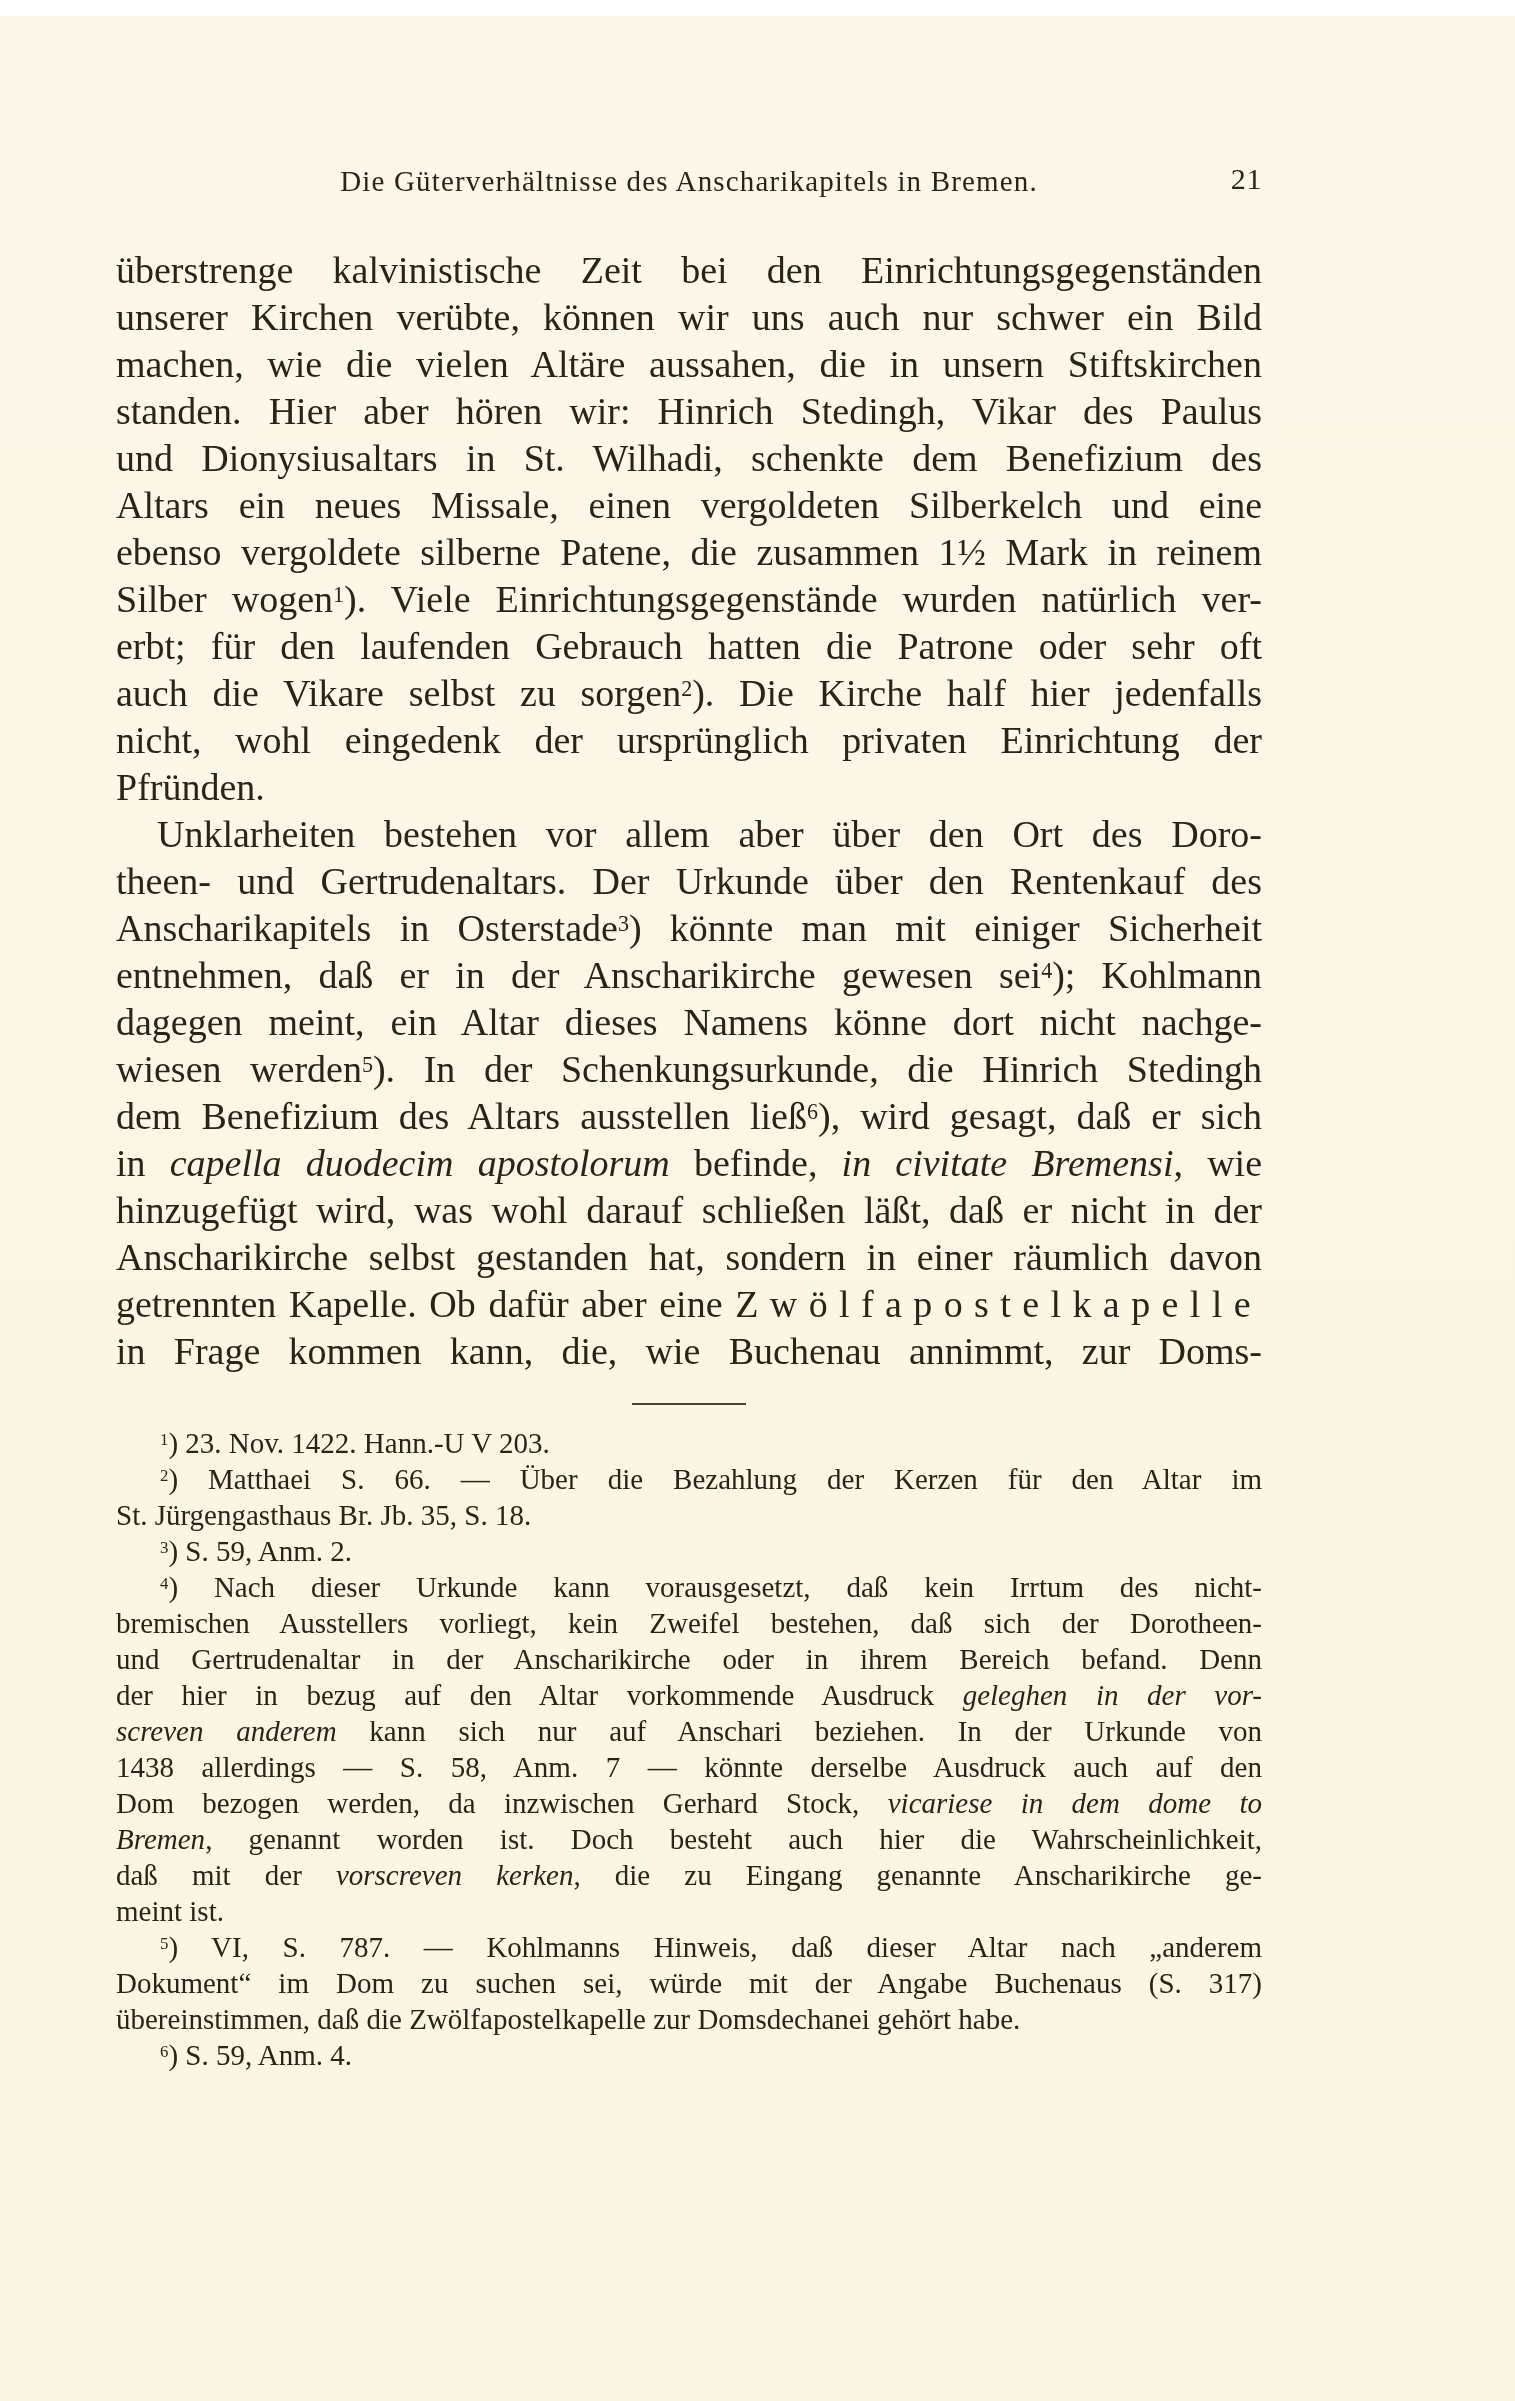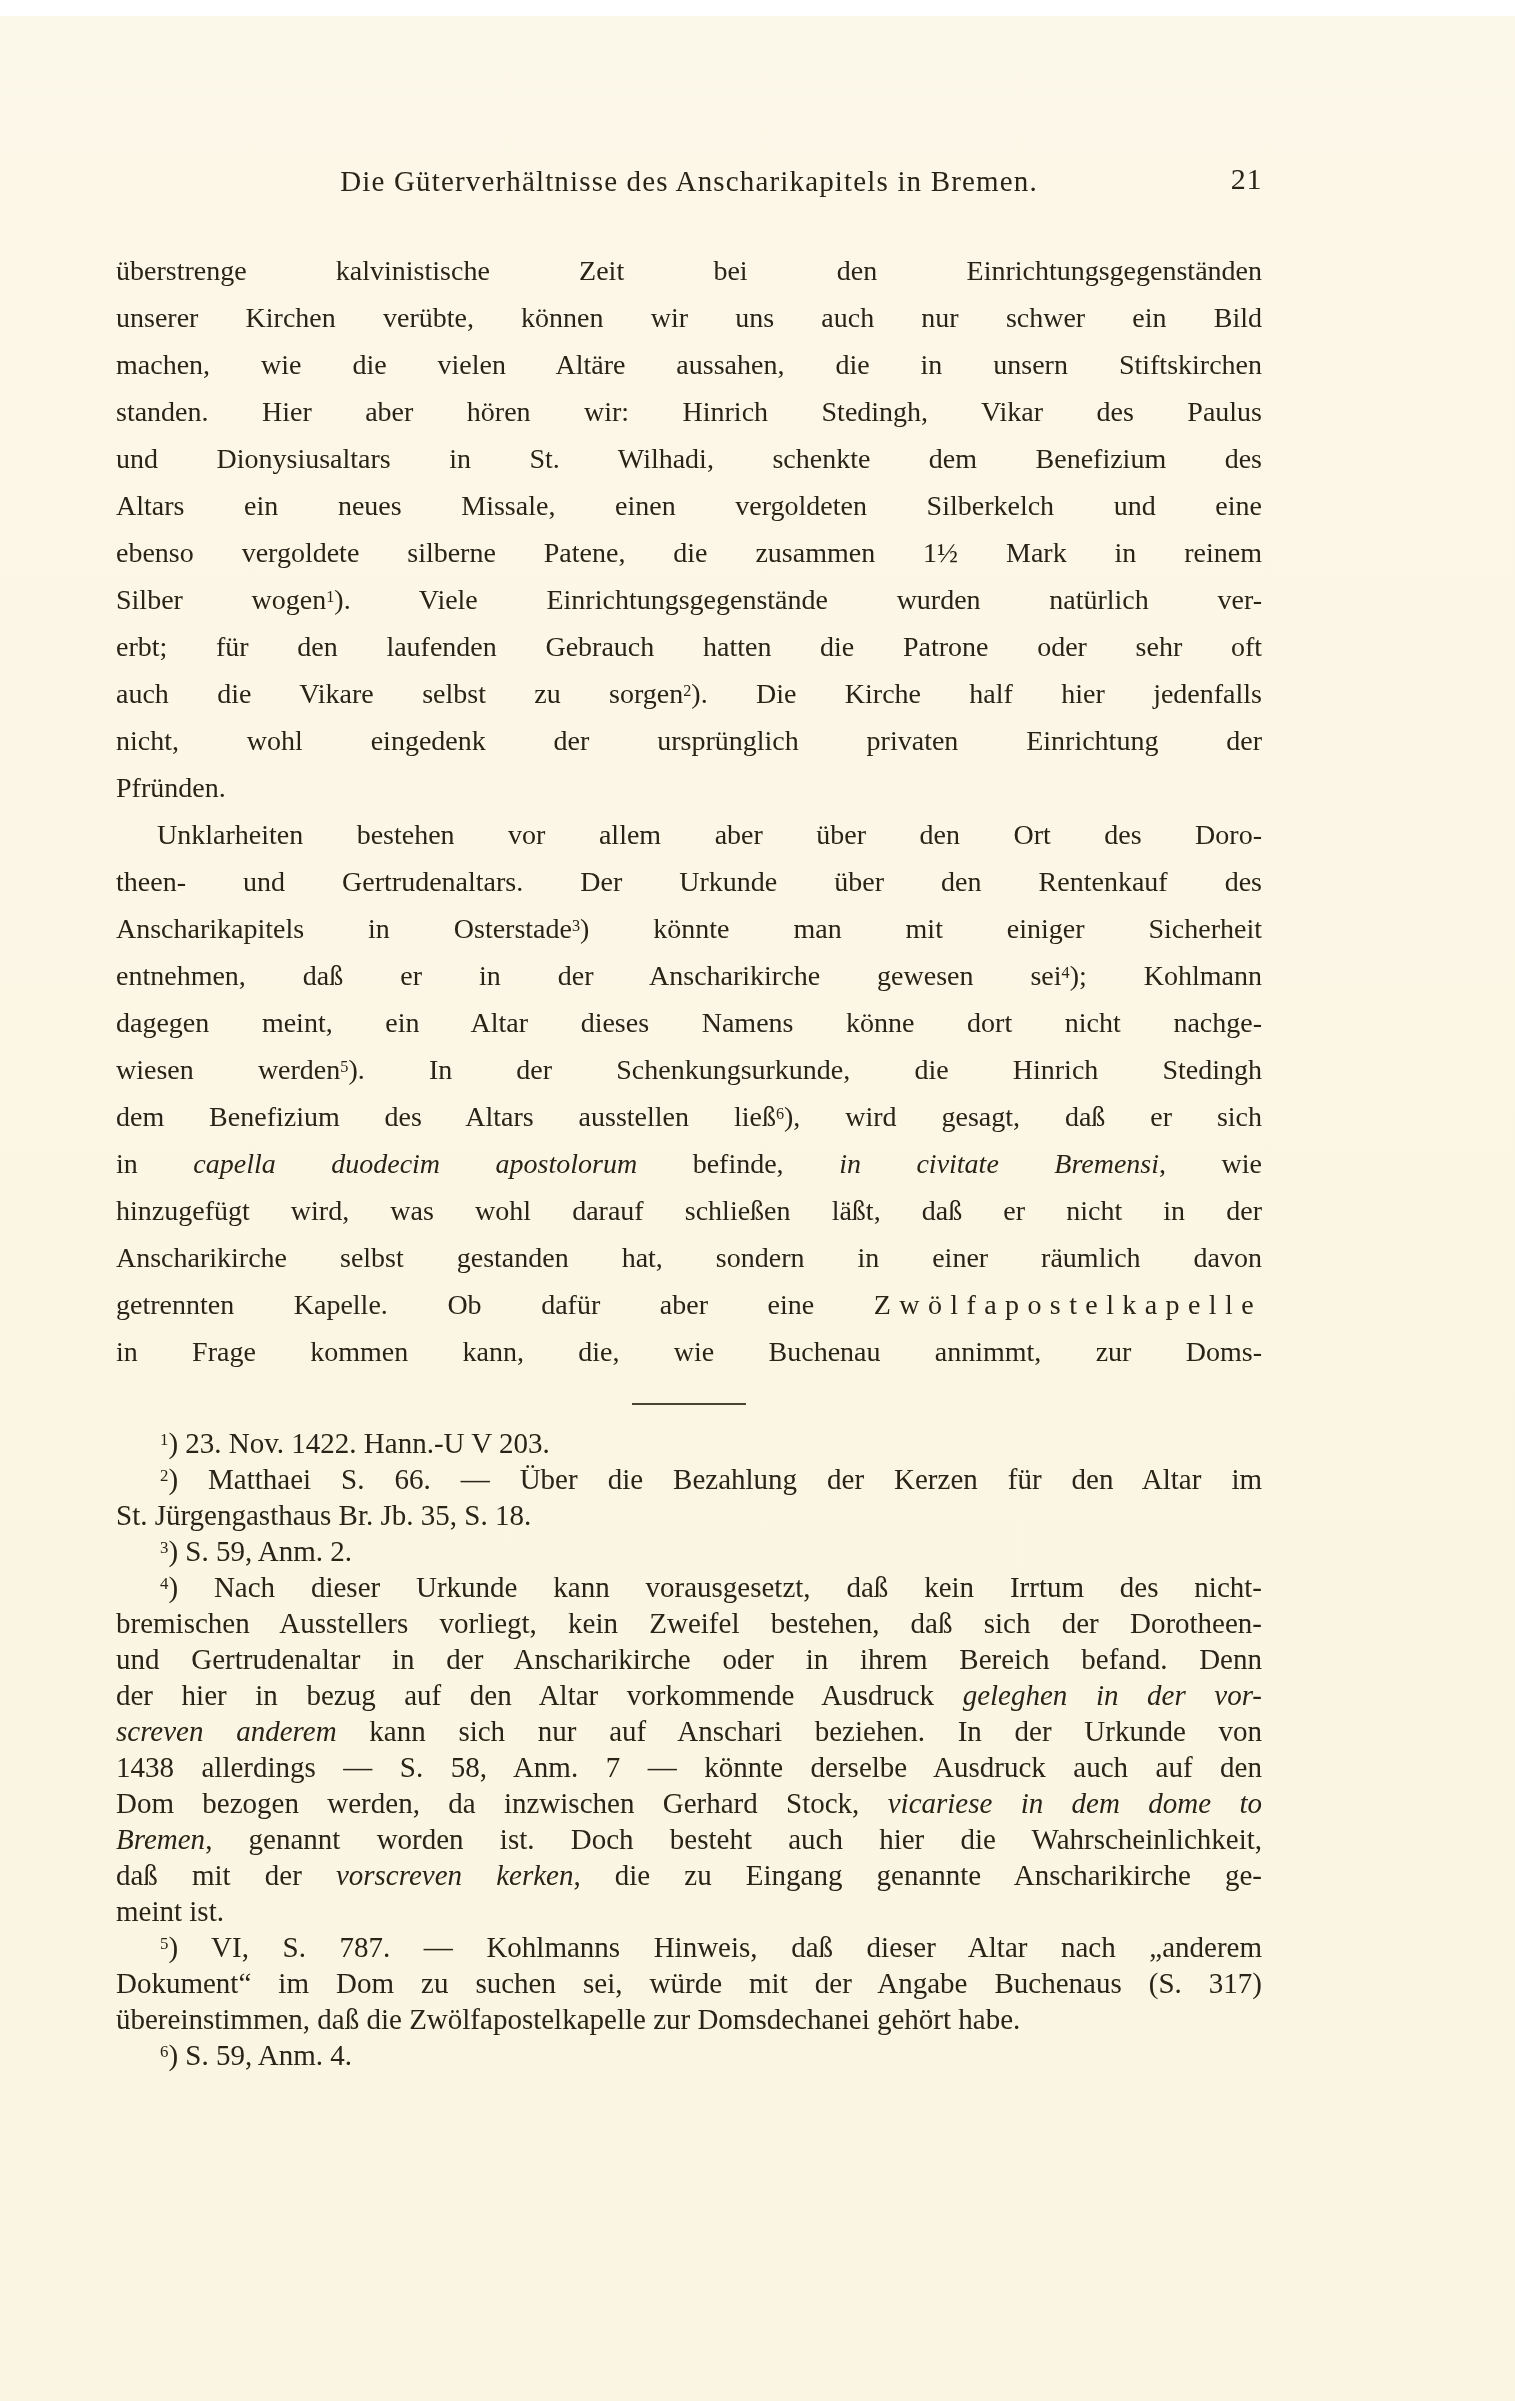--- a/index.html
+++ b/index.html
@@ -27,21 +27,21 @@
   }
   .header-page{
     position:absolute;
     right:0;
     top:-1.8px;
     font-size:30px;
     letter-spacing:0.02em;
   }
   .body-text{
     margin-top:48px;
-    font-size:28px;
+    font-size:38px;
   }
   .body-text .line{
     line-height:47px;
   }
   .line{
     text-align:justify;
     text-align-last:justify;
   }
   .line.last{
     text-align-last:left;

